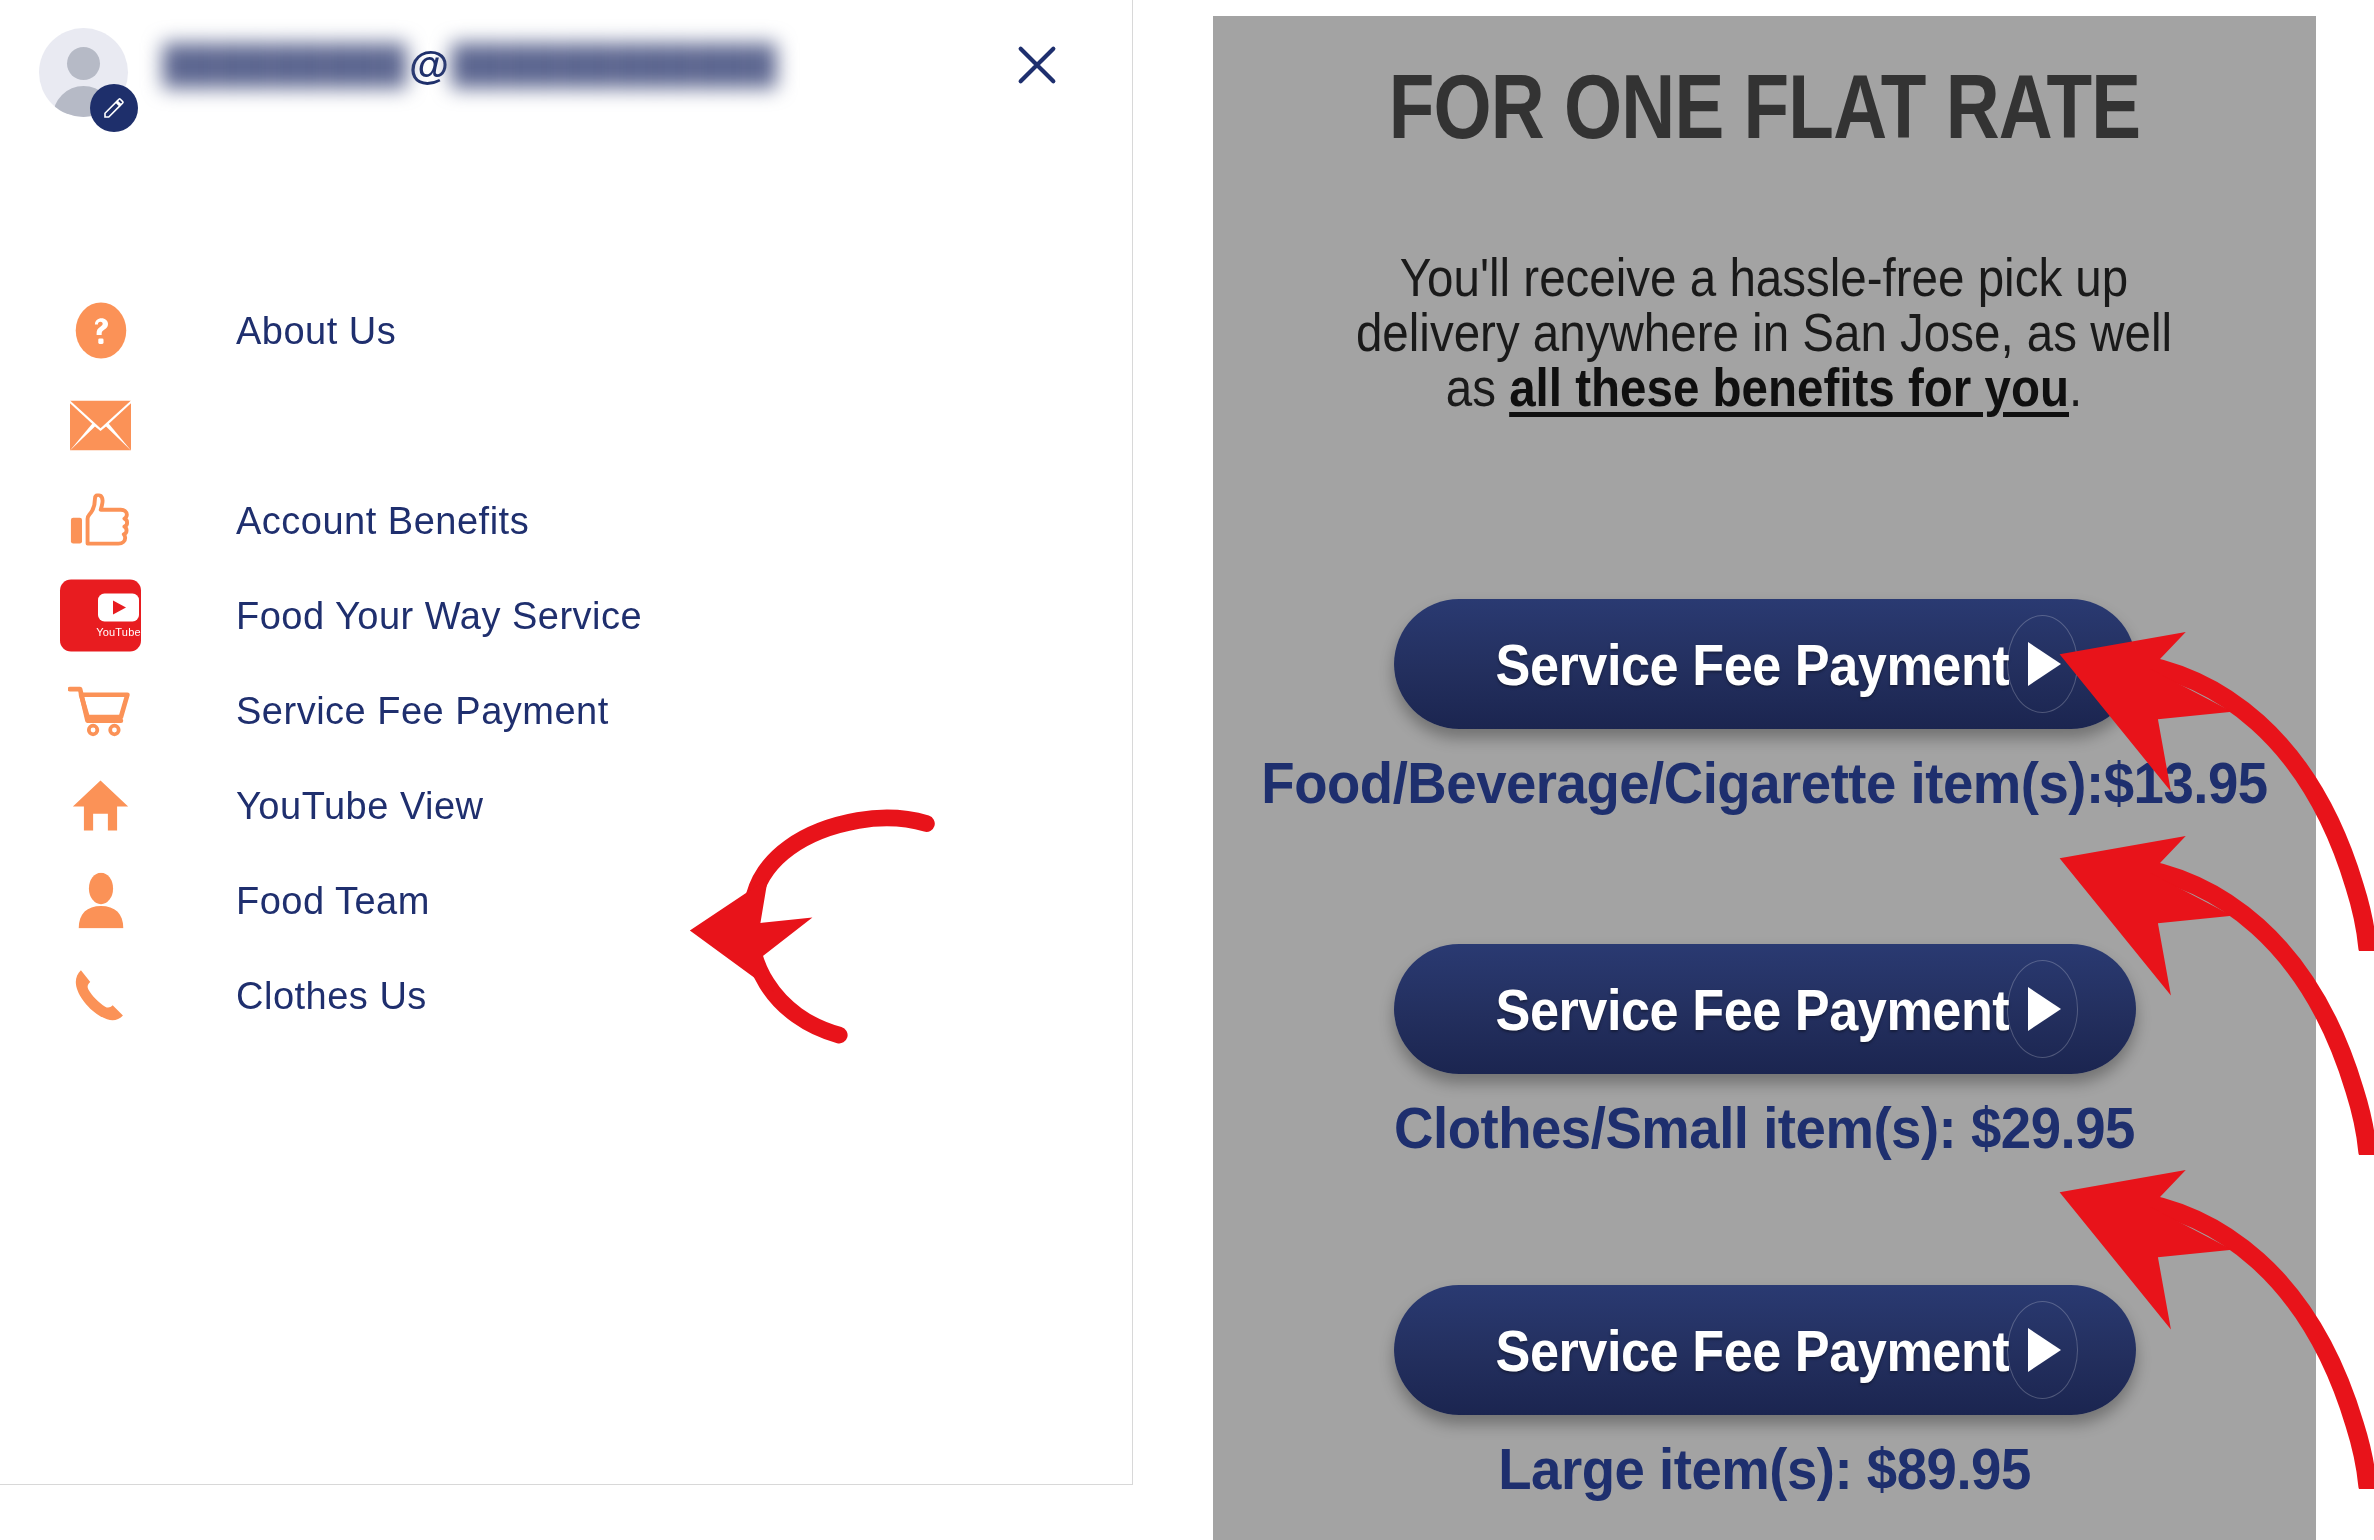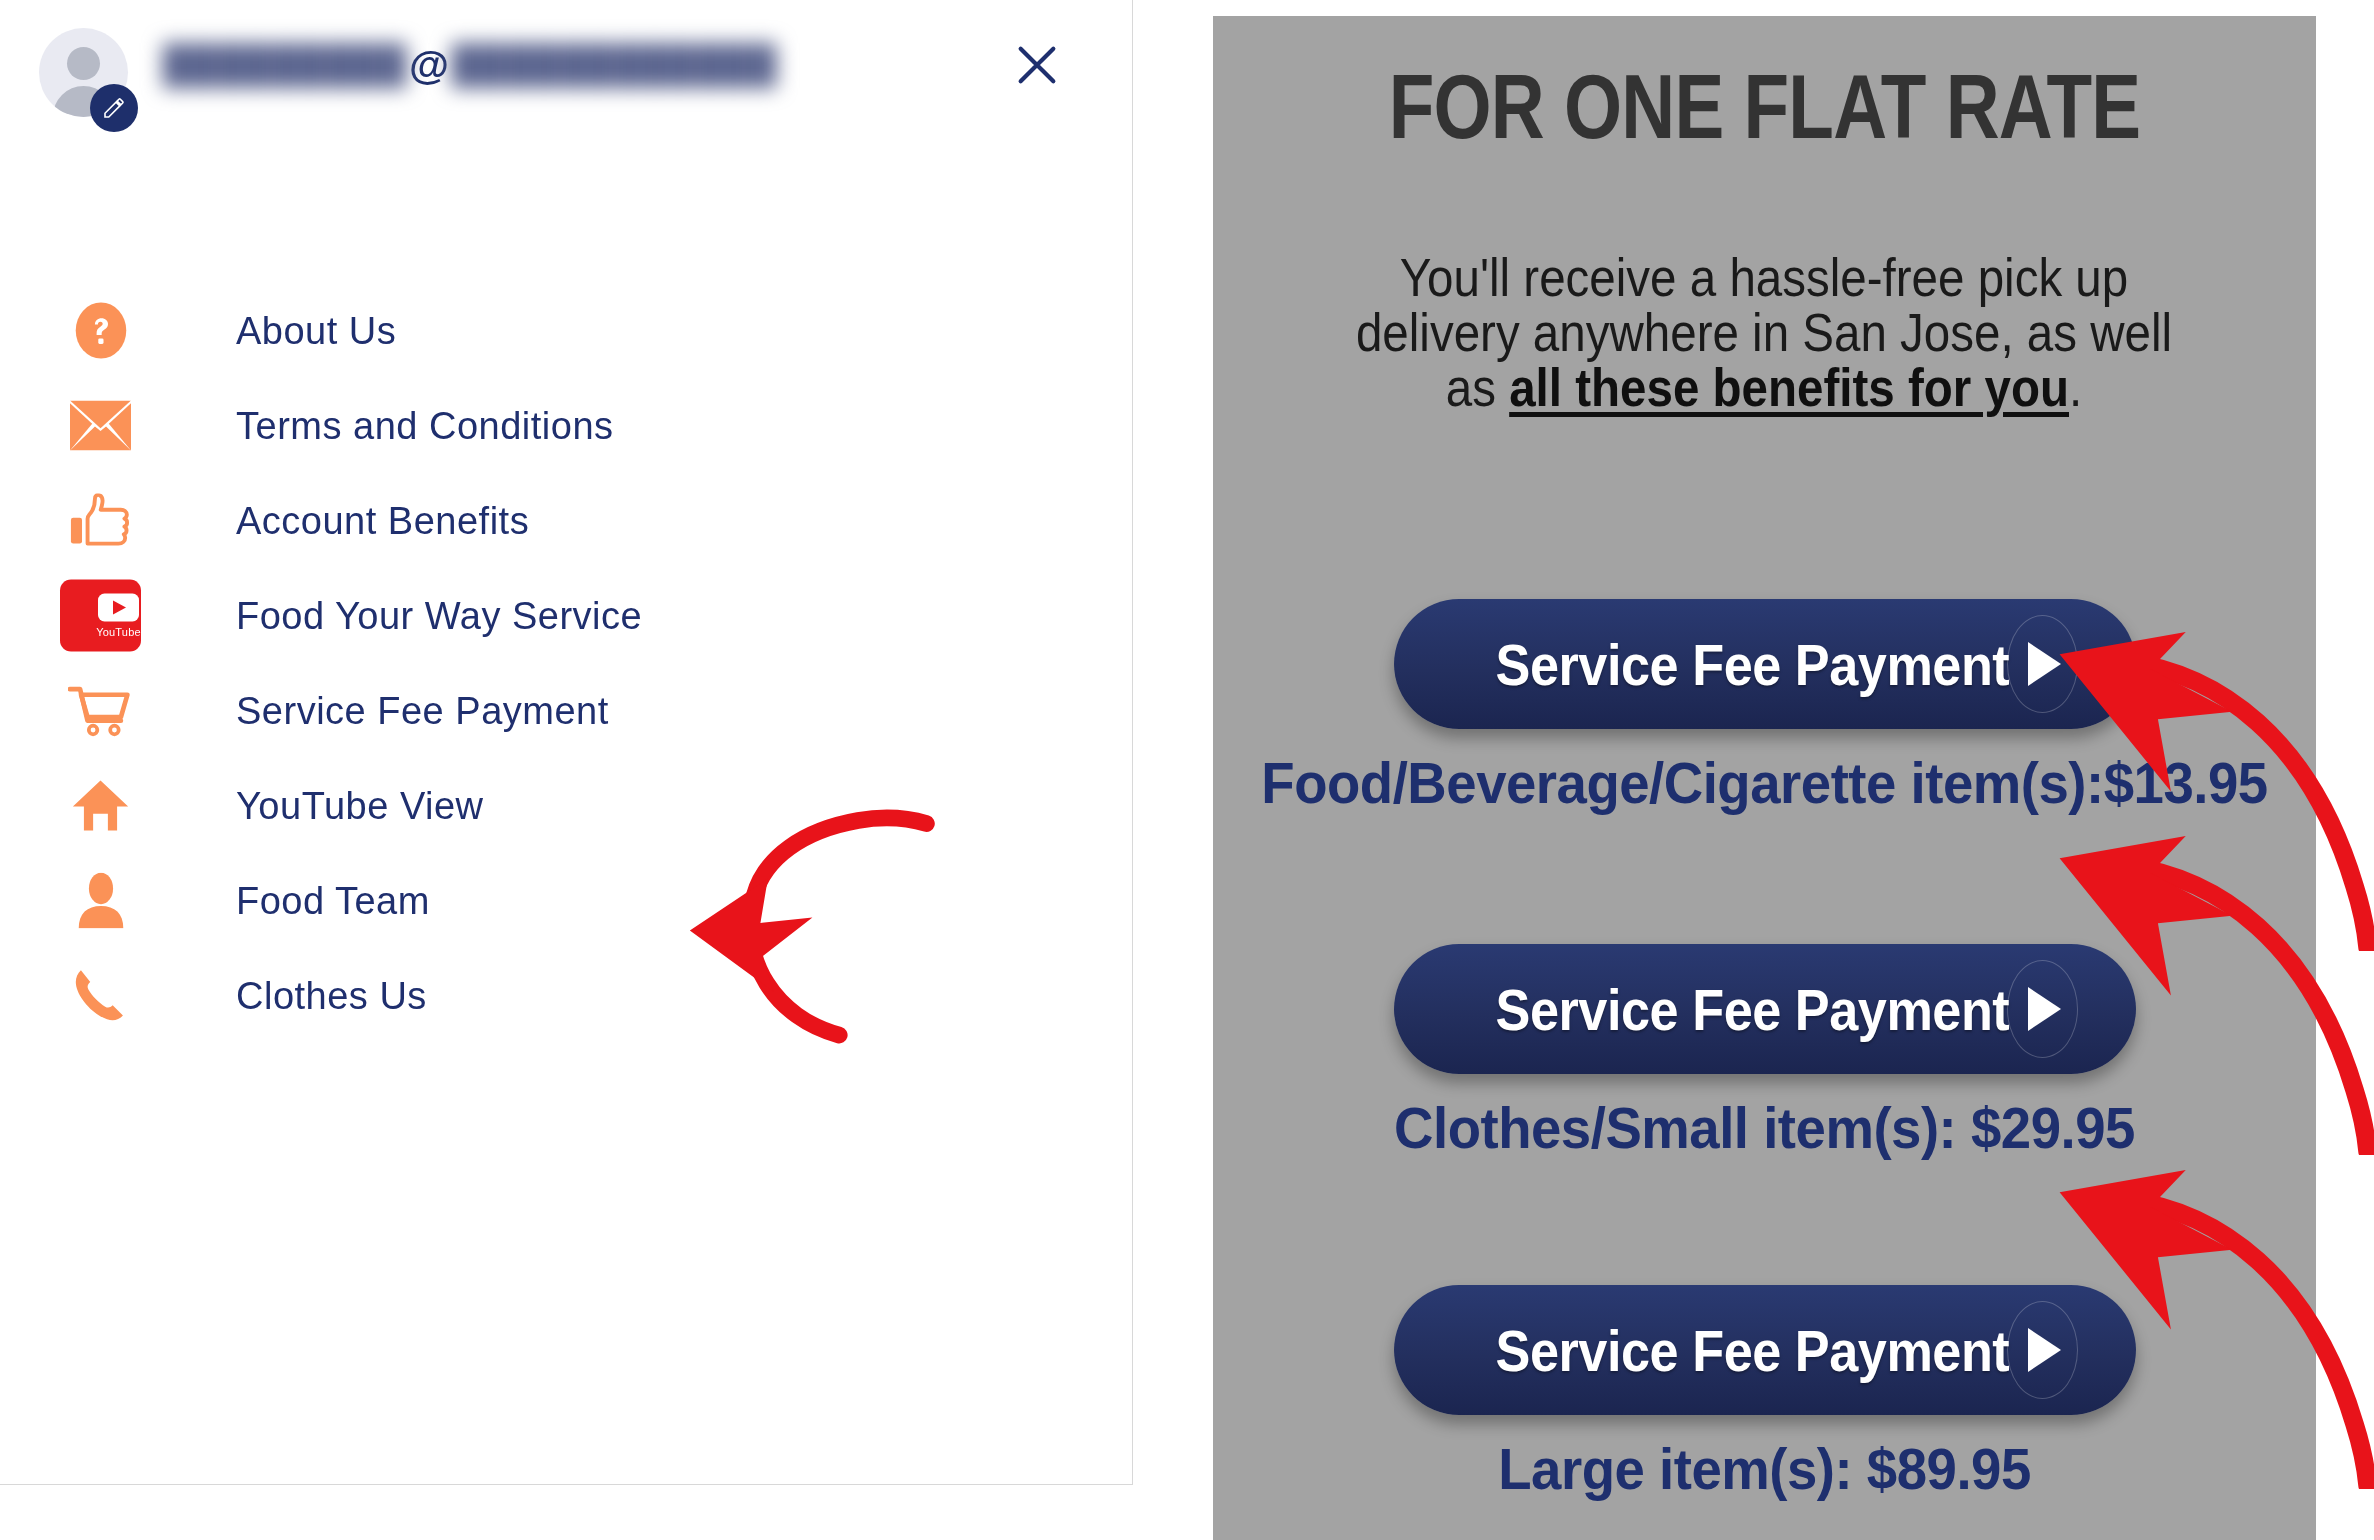--- a/index.html
+++ b/index.html
@@ -197,21 +197,20 @@
 
       <div class="menu-item">
         <span class="menu-icon">
           <svg width="61" height="50" viewBox="0 0 66 54">
             <path d="M0 0 H66 L33 30 Z" fill="#FB9257"></path>
             <path d="M0 3 V54 L24 25 Z" fill="#FB9257"></path>
             <path d="M66 3 V54 L42 25 Z" fill="#FB9257"></path>
             <path d="M0 54 L27 28 L33 33 L39 28 L66 54 Z" fill="#FB9257"></path>
           </svg>
         </span>
-        <span class="menu-label">Terms and Conditions</span>
       </div>
 
       <div class="menu-item">
         <span class="menu-icon">
           <svg width="61" height="54" viewBox="0 0 66 58">
             <rect x="1" y="26" width="12" height="28" rx="2.5" fill="#FB9257"></rect>
             <path d="M19 54 V27 C19 24 21 23 23 20 C26.5 15 27 10 27 5.5 C27 2 29.5 0.5 32 1.6 C34.6 2.7 35.6 5.6 35.1 9.5 C34.8 12.2 34 15 33.2 17.4 H55 C59 17.4 61.5 19.6 61.5 22.6 C61.5 24.6 60.5 26.1 58.9 27 C60.8 27.8 61.8 29.3 61.8 31.3 C61.8 33.3 60.7 34.8 58.9 35.6 C60.4 36.5 61.2 37.9 61.2 39.7 C61.2 41.7 60 43.2 58.2 43.9 C59.2 44.9 59.7 46.1 59.7 47.6 C59.7 51.3 57 54 52.4 54 Z" fill="none" stroke="#FB9257" stroke-width="4.2" stroke-linejoin="round"></path>
           </svg>
         </span>
         <span class="menu-label">Account Benefits</span>

